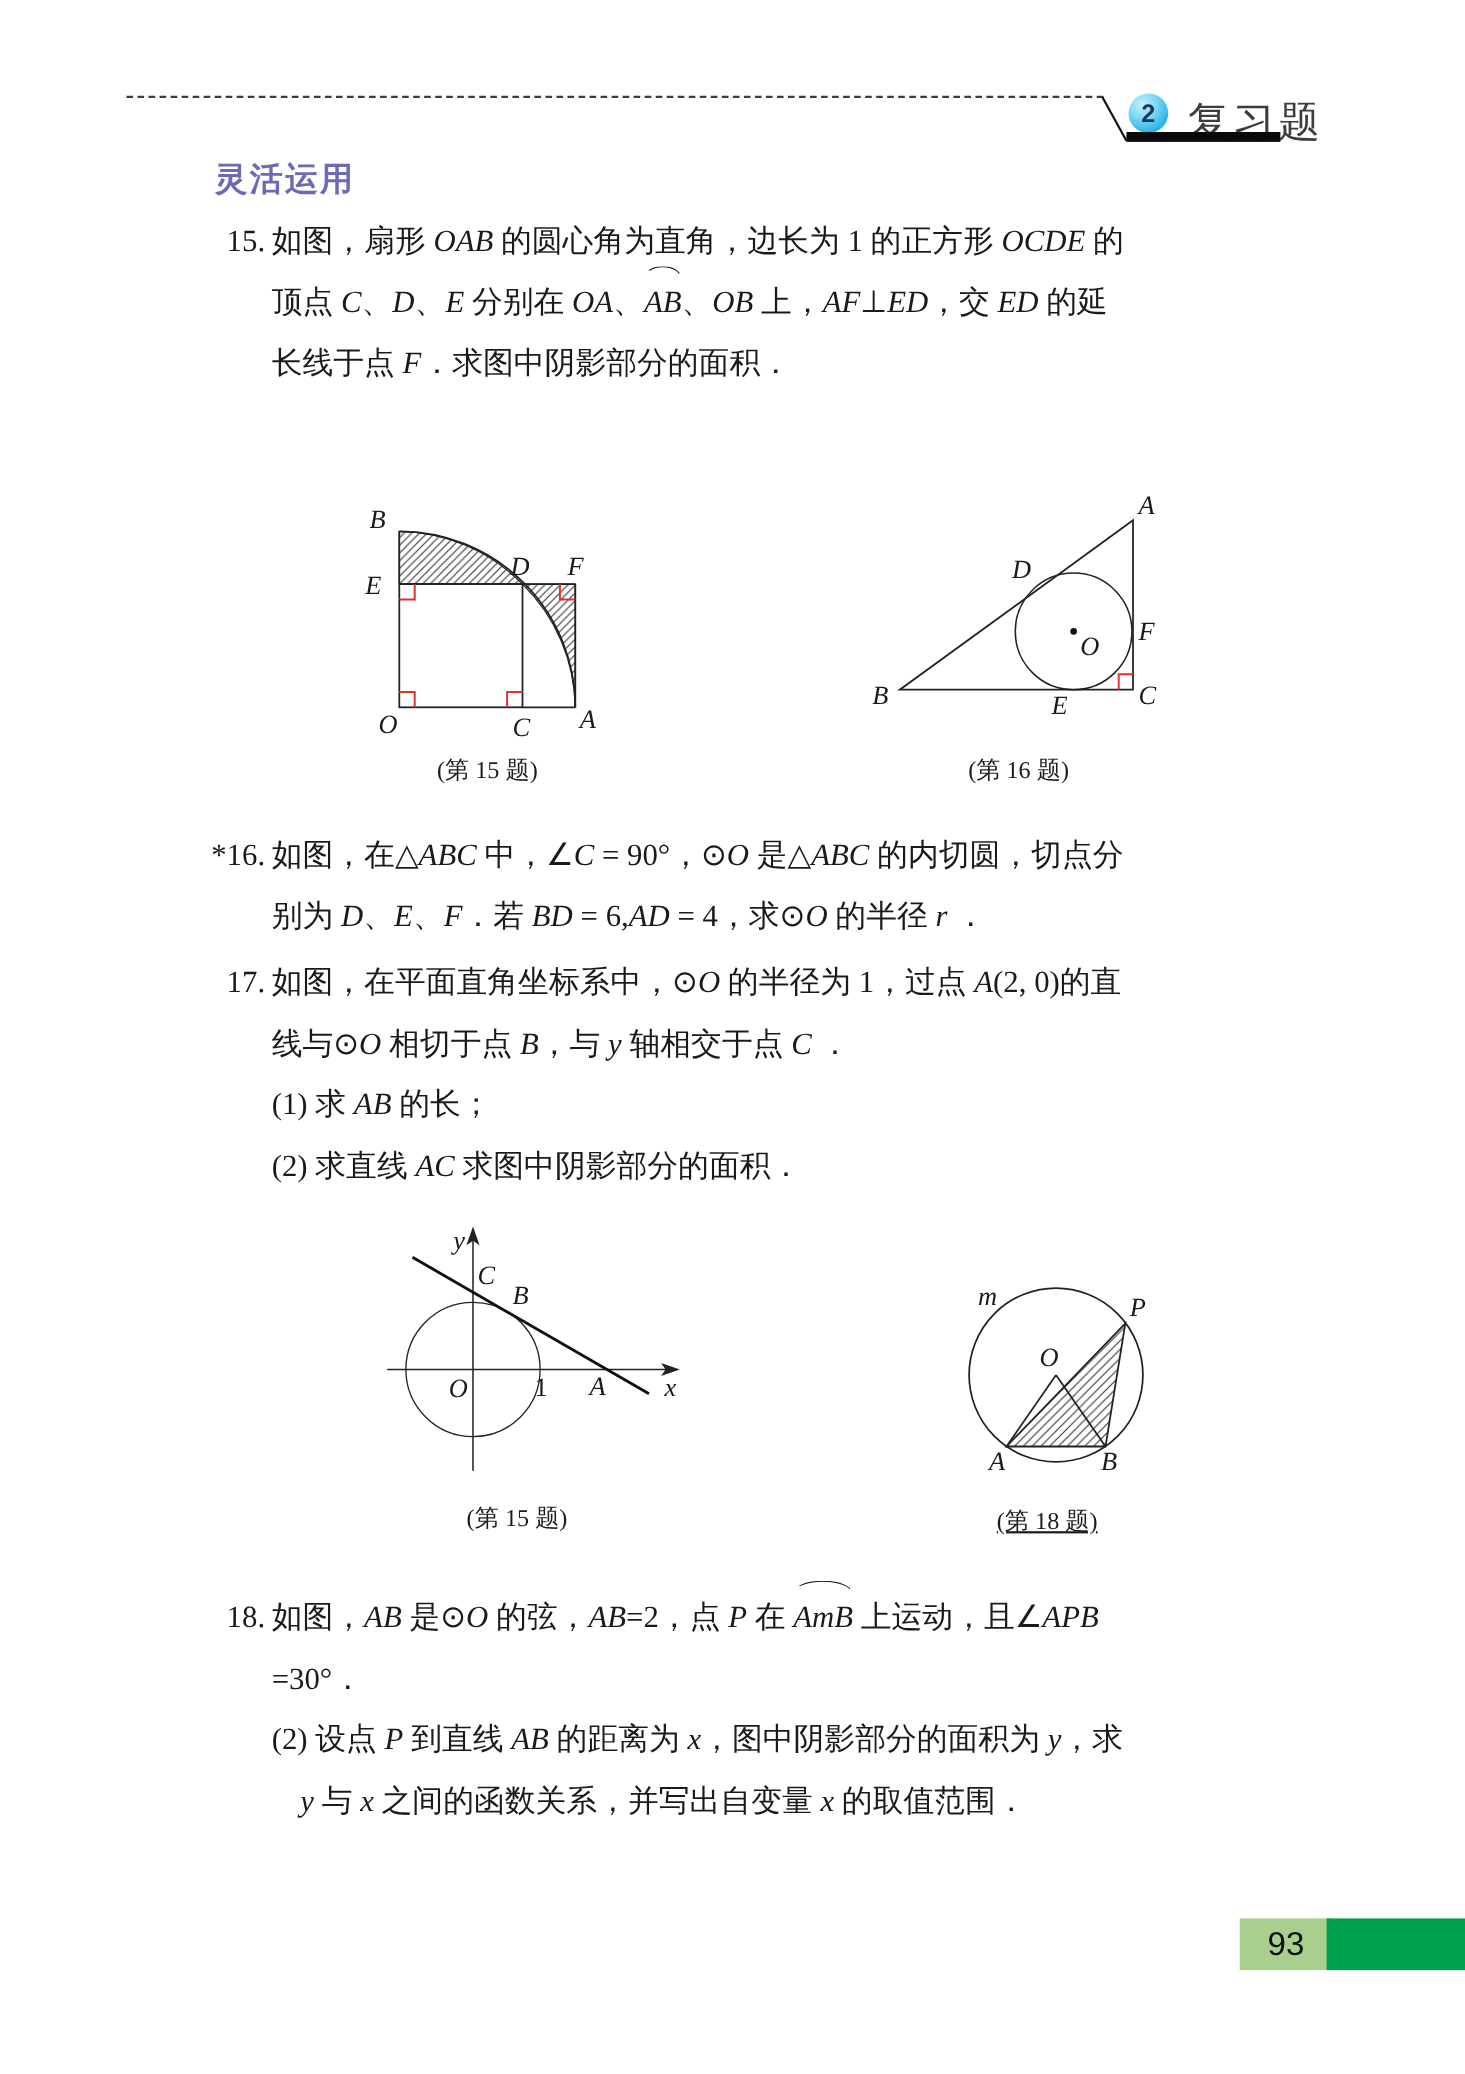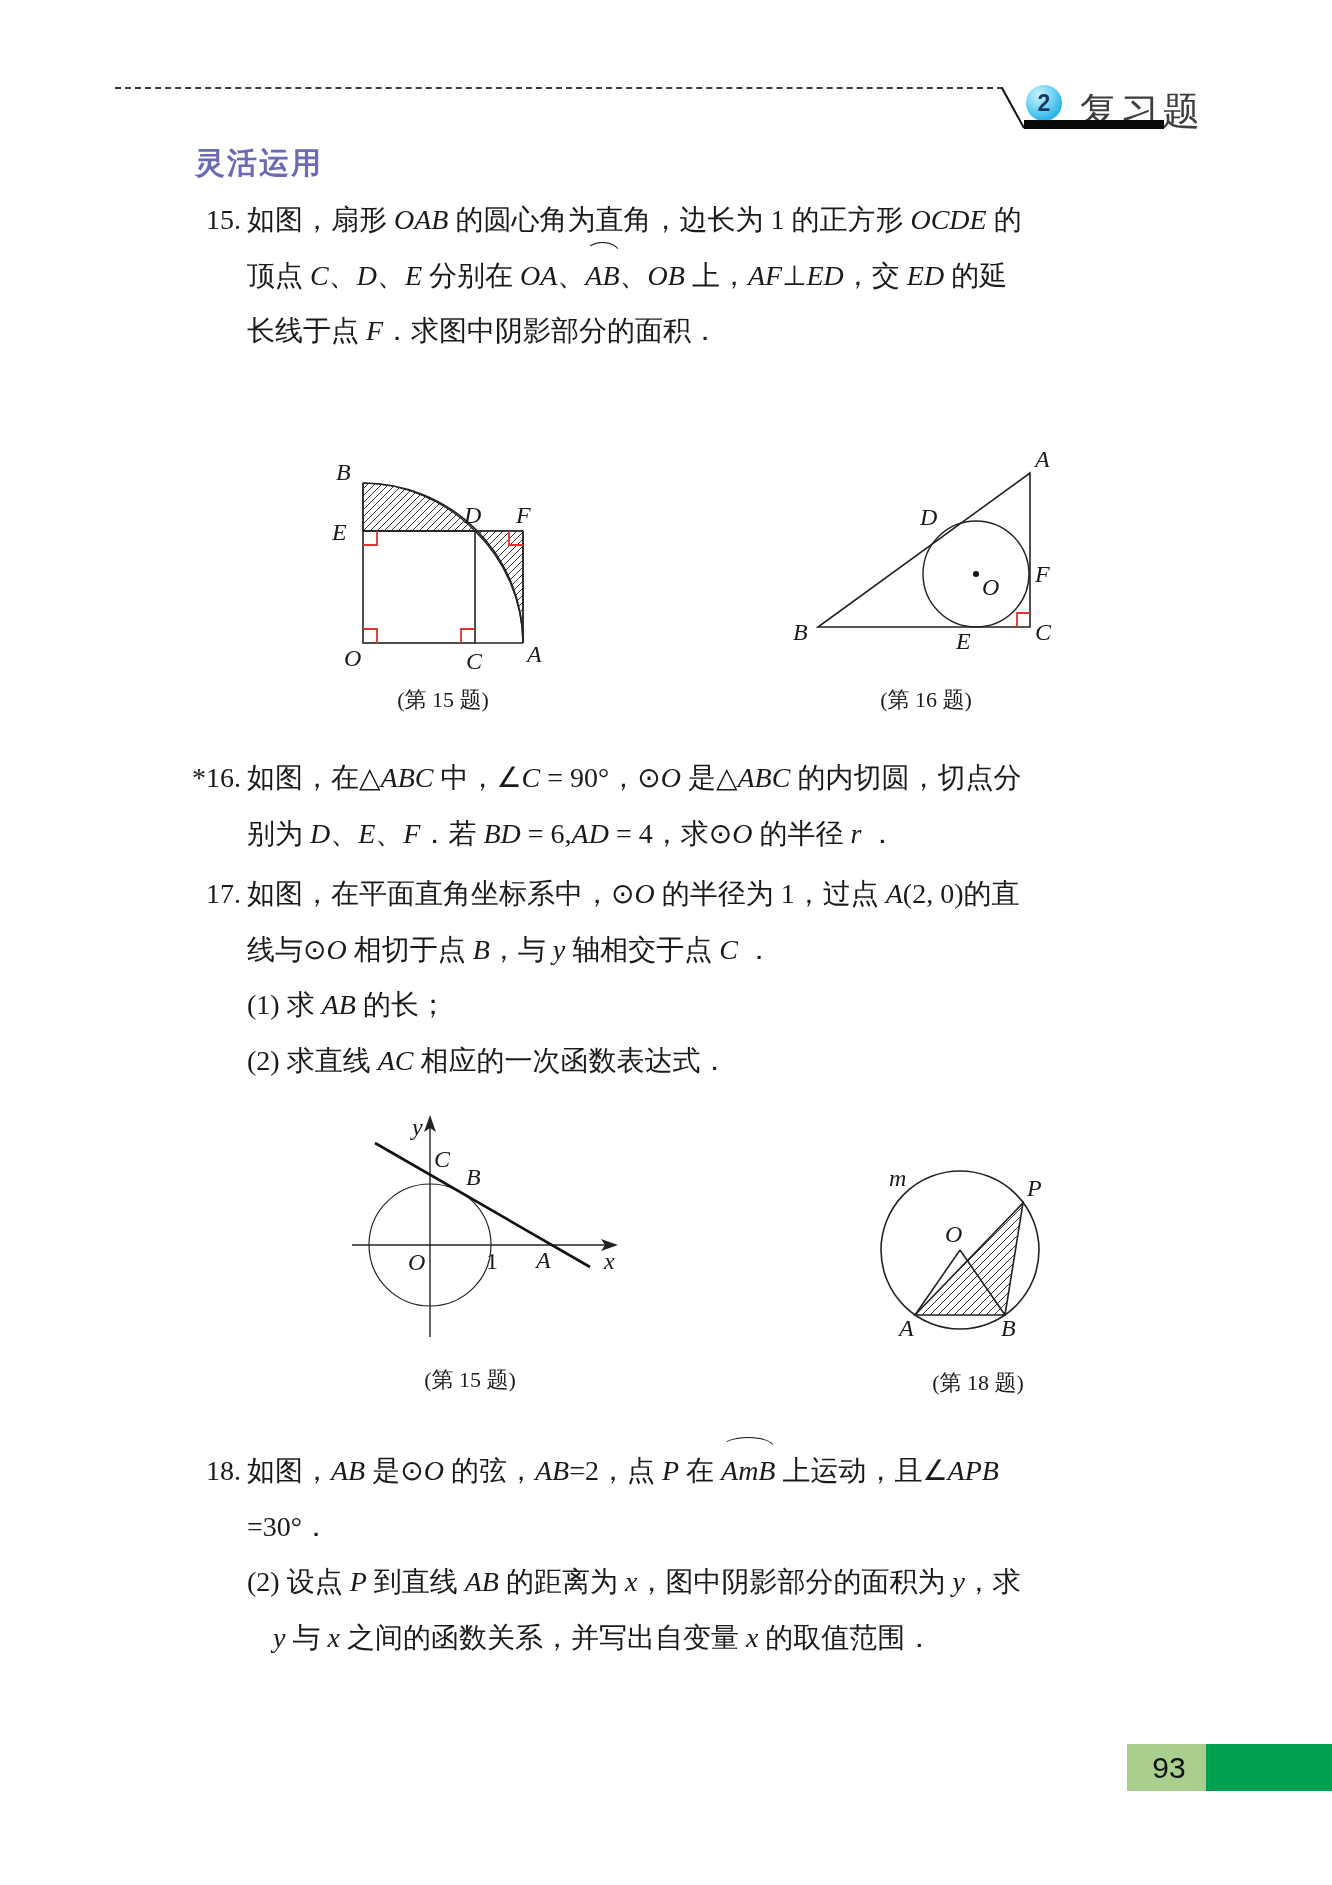--- a/index.html
+++ b/index.html
@@ -68,21 +68,21 @@
       <div class="pline"><span class="cn">长线于点 </span><span class="mi">F</span><span class="cn">．求图中阴影部分的面积．</span></div>
     </div>
   <div class="problem" style="top:750px;">
       <div class="pline"><span class="cn">如图，在</span><span class="mn">△</span><span class="mi">ABC</span><span class="cn"> 中，</span><span class="mn">∠</span><span class="mi">C</span><span class="mn"> = 90°</span><span class="cn">，</span><span class="mn">⊙</span><span class="mi">O</span><span class="cn"> 是</span><span class="mn">△</span><span class="mi">ABC</span><span class="cn"> 的内切圆，切点分</span><span class="pnum mn">*16.</span></div>
       <div class="pline"><span class="cn">别为 </span><span class="mi">D</span><span class="cn">、</span><span class="mi">E</span><span class="cn">、</span><span class="mi">F</span><span class="cn">．若 </span><span class="mi">BD</span><span class="mn"> = 6,</span><span class="mi">AD</span><span class="mn"> = 4</span><span class="cn">，求</span><span class="mn">⊙</span><span class="mi">O</span><span class="cn"> 的半径 </span><span class="mi">r</span><span class="cn"> ．</span></div>
     </div>
   <div class="problem" style="top:866px;">
       <div class="pline"><span class="cn">如图，在平面直角坐标系中，</span><span class="mn">⊙</span><span class="mi">O</span><span class="cn"> 的半径为 </span><span class="mn">1</span><span class="cn">，过点 </span><span class="mi">A</span><span class="mn">(2, 0)</span><span class="cn">的直</span><span class="pnum mn">17.</span></div>
       <div class="pline"><span class="cn">线与</span><span class="mn">⊙</span><span class="mi">O</span><span class="cn"> 相切于点 </span><span class="mi">B</span><span class="cn">，与 </span><span class="mi">y</span><span class="cn"> 轴相交于点 </span><span class="mi">C</span><span class="cn"> ．</span></div>
       <div class="pline"><span class="mn">(1) </span><span class="cn">求 </span><span class="mi">AB</span><span class="cn"> 的长；</span></div>
-      <div class="pline"><span class="mn">(2) </span><span class="cn">求直线 </span><span class="mi">AC</span><span class="cn"> 相应的一次函数表达式．</span></div>
+      <div class="pline"><span class="mn">(2) </span><span class="cn">求直线 </span><span class="mi">AC</span><span class="cn"> 求图中阴影部分的面积．</span></div>
     </div>
   <div class="problem" style="top:1443px;">
       <div class="pline"><span class="cn">如图，</span><span class="mi">AB</span><span class="cn"> 是</span><span class="mn">⊙</span><span class="mi">O</span><span class="cn"> 的弦，</span><span class="mi">AB</span><span class="mn">=2</span><span class="cn">，点 </span><span class="mi">P</span><span class="cn"> 在 </span><span class="mi arc">AmB</span><span class="cn"> 上运动，且</span><span class="mn">∠</span><span class="mi">APB</span><span class="pnum mn">18.</span></div>
       <div class="pline"><span class="mn">=30°</span><span class="cn">．</span></div>
       <div class="pline"><span class="mn">(2) </span><span class="cn">设点 </span><span class="mi">P</span><span class="cn"> 到直线 </span><span class="mi">AB</span><span class="cn"> 的距离为 </span><span class="mi">x</span><span class="cn">，图中阴影部分的面积为 </span><span class="mi">y</span><span class="cn">，求</span></div>
       <div class="pline" style="padding-left: 26px;"><span class="mi">y</span><span class="cn"> 与 </span><span class="mi">x</span><span class="cn"> 之间的函数关系，并写出自变量 </span><span class="mi">x</span><span class="cn"> 的取值范围．</span></div>
     </div>
 
   <svg class="fig" style="left:290px;top:450px;" width="265" height="235" viewBox="0 0 265 235">
     <defs>
@@ -153,20 +153,20 @@
     <circle cx="95" cy="102" r="79" fill="none" stroke="#222" stroke-width="1.6"></circle>
     <path d="M50,167 L158,55 L140,167 Z" fill="url(#h18)" stroke="#222" stroke-width="1.6"></path>
     <line x1="95" y1="102" x2="50" y2="167" stroke="#222" stroke-width="1.6"></line>
     <line x1="95" y1="102" x2="140" y2="167" stroke="#222" stroke-width="1.6"></line>
     <text class="it" x="24" y="38">m</text>
     <text class="it" x="80" y="94">O</text>
     <text class="it" x="162" y="48">P</text>
     <text class="it" x="34" y="188">A</text>
     <text class="it" x="136" y="188">B</text>
   </svg>
-  <div class="fig-caption" style="left:868px;top:1368px;">(第 18 题)</div>
+  <div class="fig-caption" style="left:842px;top:1368px;text-decoration:underline;">(第 18 题)</div>
 
   <div class="page-num-box">
     <span>93</span>
   </div>
   <div class="footer-bar"></div>
 
 </div>
 
 </body></html>

